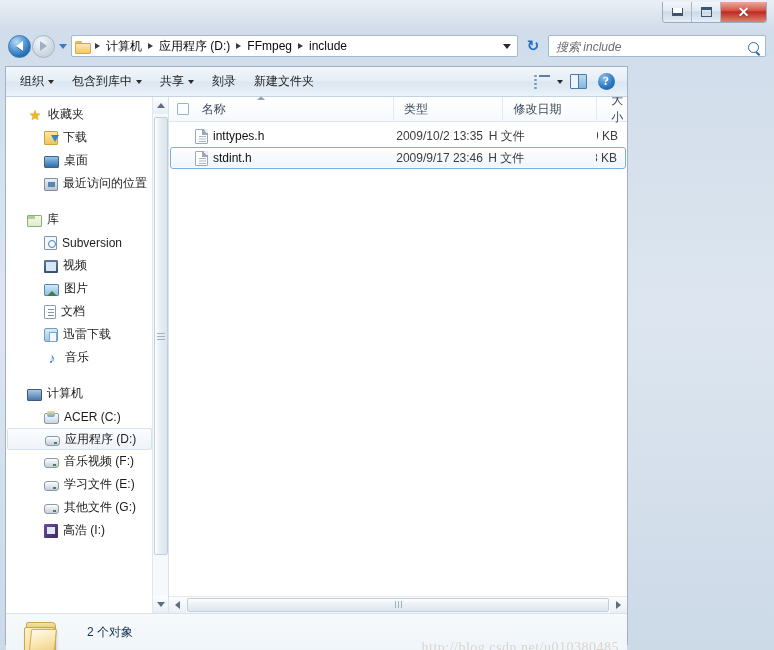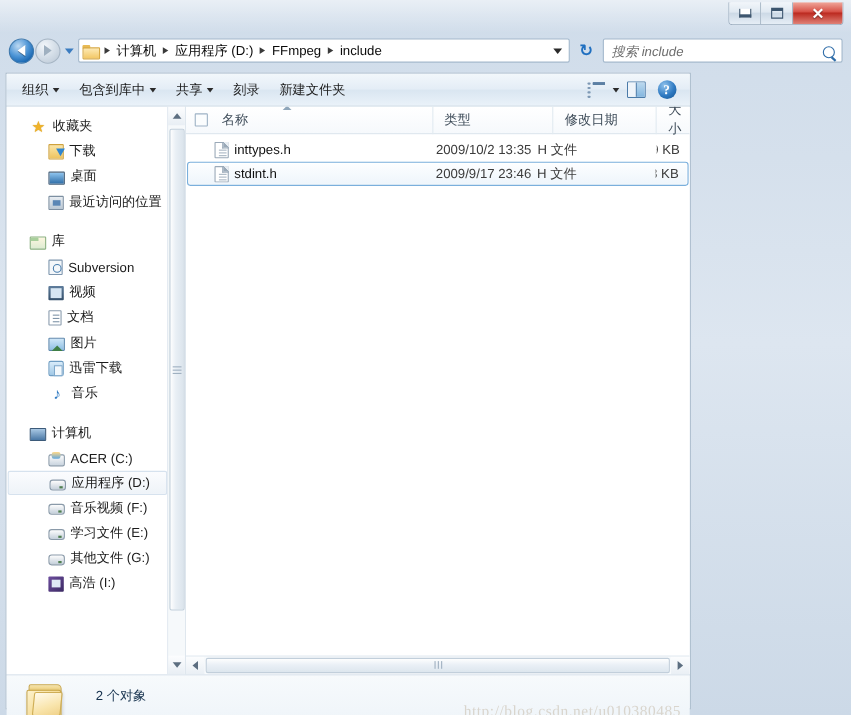--- a/index.html
+++ b/index.html
@@ -323,20 +323,21 @@
   .ss-grip i{ display:block; height:1px; background:#9fb0c0; margin-bottom:2px; }
 
   
   .filepane { flex: 1 1 auto; position: relative; background: #ffffff; overflow: hidden; }
   .col-head {
     height: 25px; display: flex; align-items: center;
     background: linear-gradient(180deg,#ffffff,#f6f9fc);
     border-bottom: 1px solid #dde6ee;
     font-size: 12px; color: #3c4a57;
     position: relative;
+    text-align: center;
   }
   .ch {
     height: 25px; display: flex; align-items: center; padding-left: 10px;
     border-right: 1px solid #e2eaf1; cursor: default; position: relative;
   }
   .ch-check { width: 26px; padding-left: 8px; border-right: none; }
   .chk-sq {
     width: 12px; height: 12px; border: 1px solid #9db2c5; background:#fbfdfe; border-radius:1px;
   }
   .ch-name { width: 246px; }
@@ -573,26 +574,26 @@
           </div>
           <div class="nav-row child">
             <span class="nav-ico ic-svn"></span>
             <span>Subversion</span>
           </div>
           <div class="nav-row child">
             <span class="nav-ico ic-video"></span>
             <span>视频</span>
           </div>
           <div class="nav-row child">
+            <span class="nav-ico ic-pic"></span>
+            <span>图片</span>
+          </div>
+          <div class="nav-row child">
             <span class="nav-ico ic-doc"></span>
             <span>文档</span>
-          </div>
-          <div class="nav-row child">
-            <span class="nav-ico ic-pic"></span>
-            <span>图片</span>
           </div>
           <div class="nav-row child">
             <span class="nav-ico ic-thunder"></span>
             <span>迅雷下载</span>
           </div>
           <div class="nav-row child">
             <span class="nav-ico ic-music">♪</span>
             <span>音乐</span>
           </div>
 

